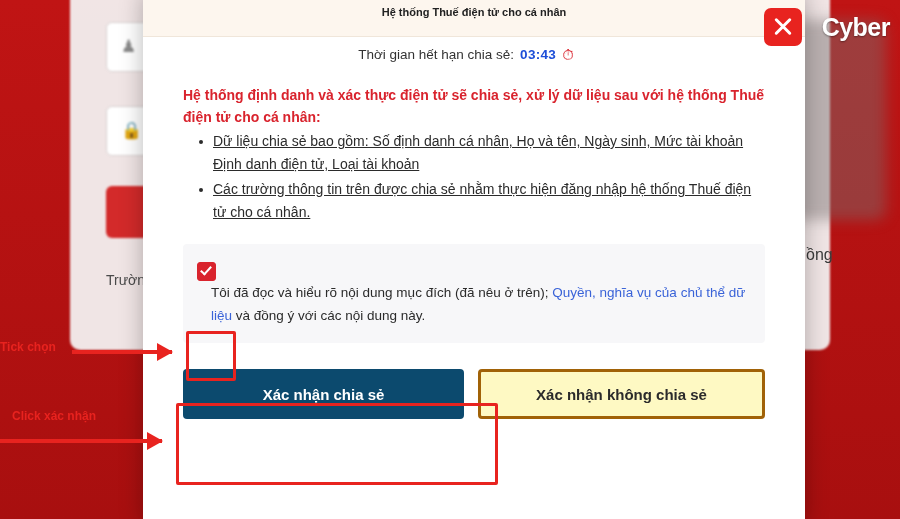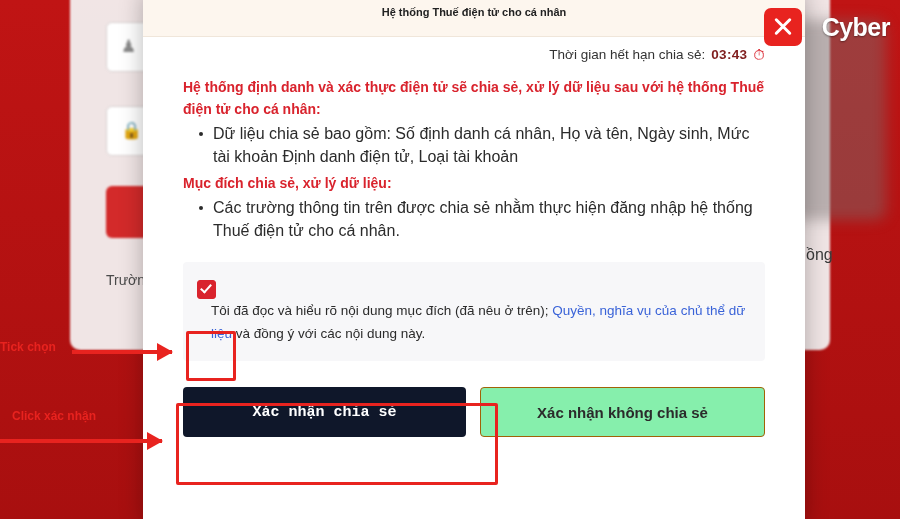--- a/index.html
+++ b/index.html
@@ -116,55 +116,56 @@
     justify-content: center;
   }
   .modal-title {
     color: #222222;
     font-size: 11px;
     font-weight: bold;
   }
   .countdown-row {
     display: flex;
     align-items: center;
-    justify-content: flex-end;
+    justify-content: center;
     padding: 10px 40px 4px 0;
     font-size: 13.5px;
     color: #333333;
     margin-left: 24px;
   }
   .countdown-label { margin-right: 6px; }
   .countdown-value {
-    color: #7f1d1d;
+    color: #1d4ed8;
     font-weight: bold;
     margin-right: 6px;
     letter-spacing: 0.3px;
   }
   .clock-icon { color: #d9232d; font-size: 15px; line-height: 1; }
 
   .body-wrap { padding: 6px 40px 0 40px; }
 
   .section-head {
     color: #d9232d;
     font-size: 14px;
     font-weight: bold;
     line-height: 22px;
-    margin: 4px 0 2px 0;
+    margin: 12px 0 2px 0;
   }
   .bullet-list {
     margin: 2px 0 0 0;
     padding-left: 20px;
     list-style: none;
   }
   .bullet-list li {
     position: relative;
     color: #2b2b2b;
-    font-size: 16px;
+    font-size: 14px;
     line-height: 23px;
     padding-left: 10px;
+    text-decoration: underline;
   }
   .bullet-list li::before {
     content: "";
     position: absolute;
     left: -4px;
     top: 10px;
     width: 4px;
     height: 4px;
     border-radius: 50%;
     background: #2b2b2b;
@@ -225,29 +226,28 @@
     display: flex;
     align-items: center;
     justify-content: center;
     cursor: pointer;
     user-select: none;
     border: none;
     font-family: "Liberation Sans", sans-serif;
   }
   .btn-primary {
     flex: 1 1 0;
-    background: #0f172a;
+    background: #0c4a6e;
     color: #ffffff;
-    font-family: Liberation Mono, monospace;
   }
   .btn-secondary {
     flex: 1 1 0;
-    background: #86efac;
+    background: #fef9c3;
     color: #2b2b2b;
-    border: 1px solid #a16207;
+    border: 3px solid #a16207;
   }
 
   
   .hl-box {
     position: absolute;
     border: 3px solid #e8231f;
     border-radius: 2px;
     pointer-events: none;
   }
   .hl-checkbox { left: 186px; top: 331px; width: 44px; height: 44px; }
@@ -348,21 +348,20 @@
       <span class="clock-icon">⏱</span>
     </div>
 
     <div class="body-wrap">
 
       <div class="section-head">Hệ thống định danh và xác thực điện tử sẽ chia sẻ, xử lý dữ liệu sau với hệ thống Thuế điện tử cho cá nhân:</div>
       <ul class="bullet-list">
         <li>Dữ liệu chia sẻ bao gồm: Số định danh cá nhân, Họ và tên, Ngày sinh, Mức tài khoản Định danh điện tử, Loại tài khoản</li>
       </ul>
 
-      <div class="section-head">Mục đích chia sẻ, xử lý dữ liệu:</div>
       <ul class="bullet-list">
         <li>Các trường thông tin trên được chia sẻ nhằm thực hiện đăng nhập hệ thống Thuế điện tử cho cá nhân.</li>
       </ul>
 
       <div class="consent-box">
         <div class="checkbox"></div>
         <div class="consent-text">
           <span>Tôi đã đọc và hiểu rõ nội dung mục đích (đã nêu ở trên); </span><a class="consent-link" href="#">Quyền, nghĩa vụ của chủ thể dữ liệu</a><span> và đồng ý với các nội dung này.</span>
         </div>
       </div>

